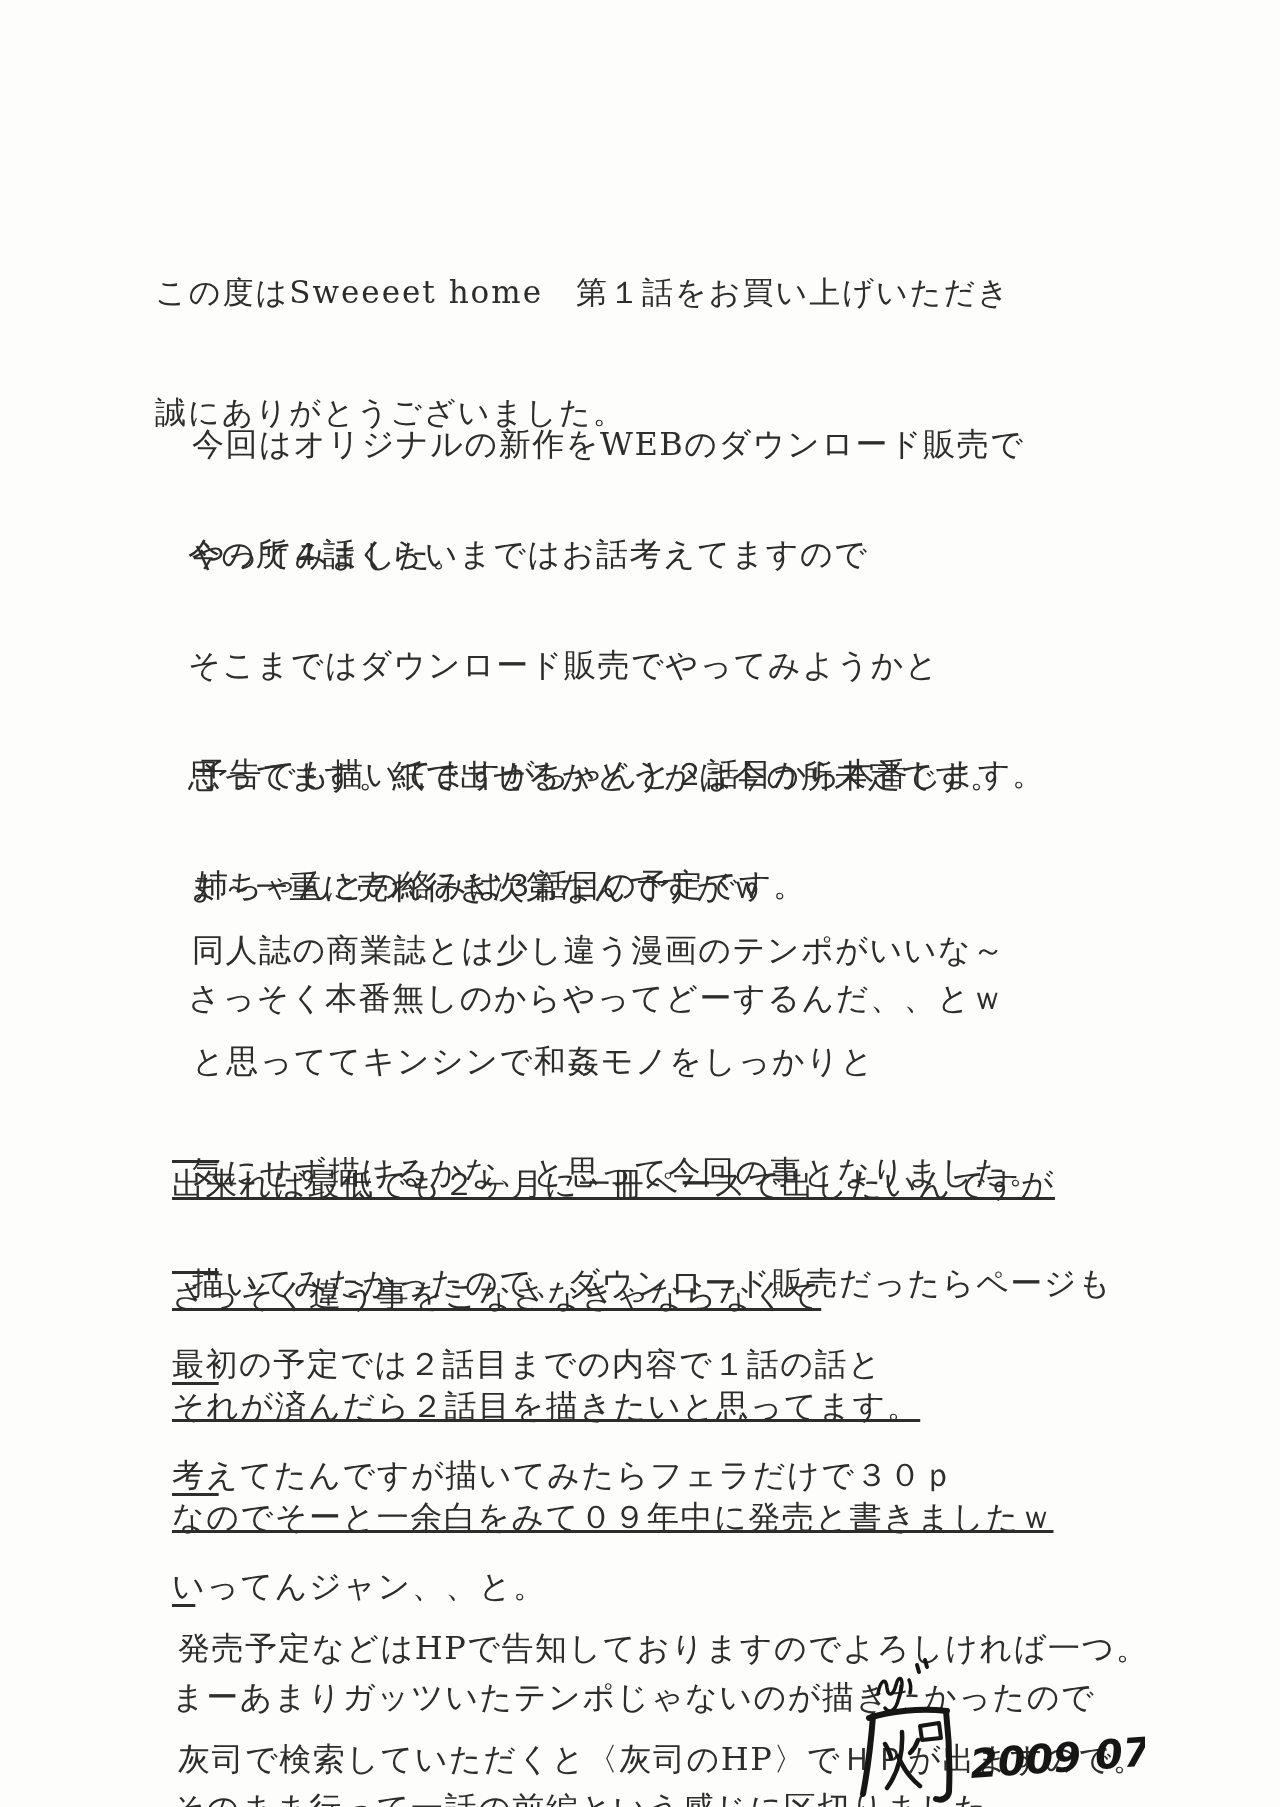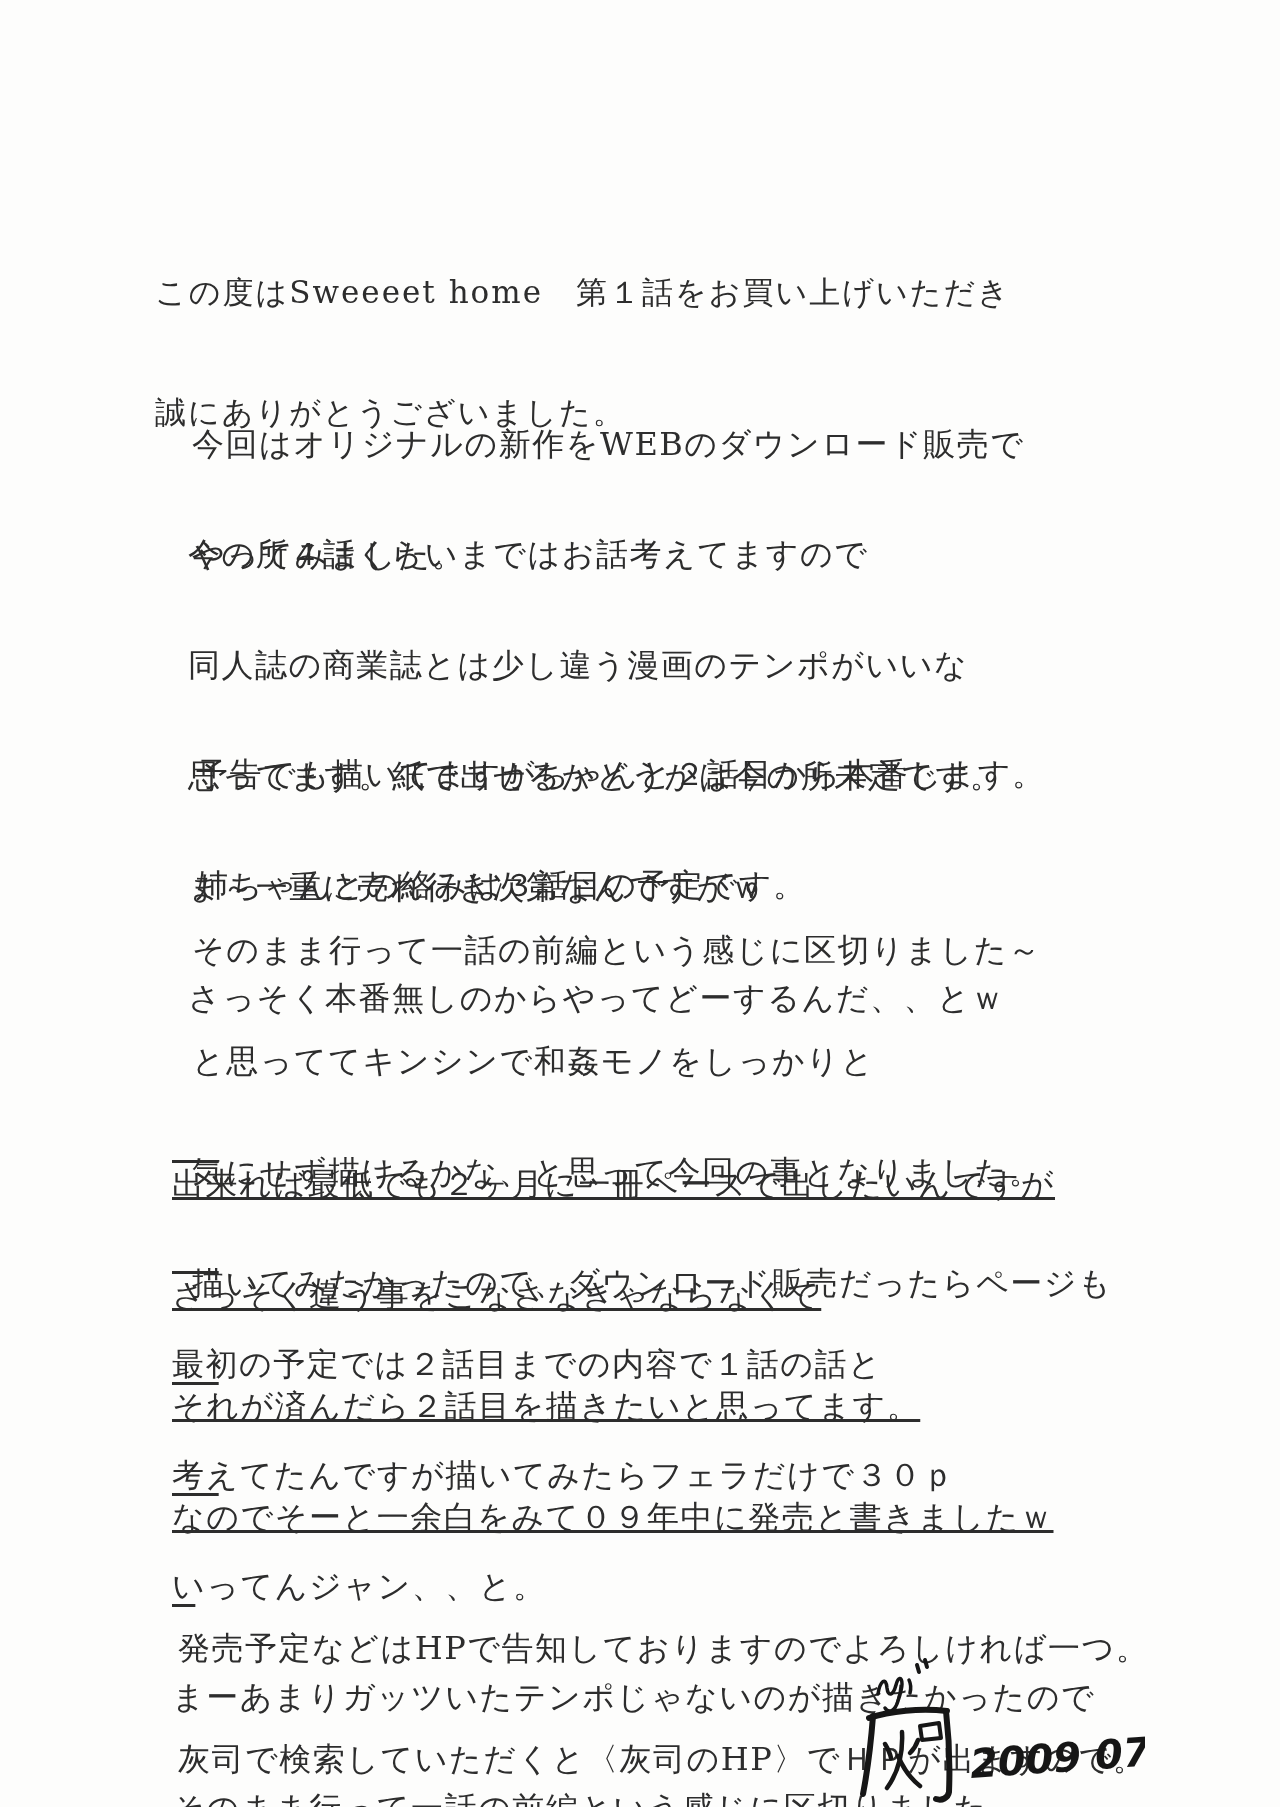--- a/index.html
+++ b/index.html
@@ -71,33 +71,33 @@
     <div class="line">誠にありがとうございました。</div>
   </div>
 
   <div class="para p2">
     <div class="line">今回はオリジナルの新作をWEBのダウンロード販売で</div>
     <div class="line">やってみました。</div>
   </div>
 
   <div class="para p3">
     <div class="line">今の所４話くらいまではお話考えてますので</div>
-    <div class="line">同人誌の商業誌とは少し違う漫画のテンポがいいな</div>
+    <div class="line">そこまではダウンロード販売でやってみようかと</div>
     <div class="line">思ってます。紙で出せるかどうかは今の所未定です。</div>
     <div class="line">ま～一重に売れ行き次第なんですがｗ</div>
     <div class="line">さっそく本番無しのからやってどーするんだ、、とｗ</div>
   </div>
 
   <div class="para p4">
     <div class="line">予告でも描いてますがちゃんと２話目から本番します。</div>
     <div class="line">姉ちゃんとの絡みは３話目の予定です。</div>
   </div>
 
   <div class="para p5">
-    <div class="line">そのまま行って一話の前編という感じに区切りました～</div>
+    <div class="line">同人誌の商業誌とは少し違う漫画のテンポがいいな～</div>
     <div class="line">と思っててキンシンで和姦モノをしっかりと</div>
     <div class="line">気にせず描けるかな、と思って今回の事となりました。</div>
     <div class="line">描いてみたかったので、ダウンロード販売だったらページも</div>
   </div>
 
   <div class="para p6">
     <div class="line">出来れば最低でも２ヶ月に一冊ペースで出したいんですが</div>
     <div class="line">さっそく違う事をこなさなきゃならなくて</div>
     <div class="line">それが済んだら２話目を描きたいと思ってます。</div>
     <div class="line">なのでそーと一余白をみて０９年中に発売と書きましたｗ</div>

